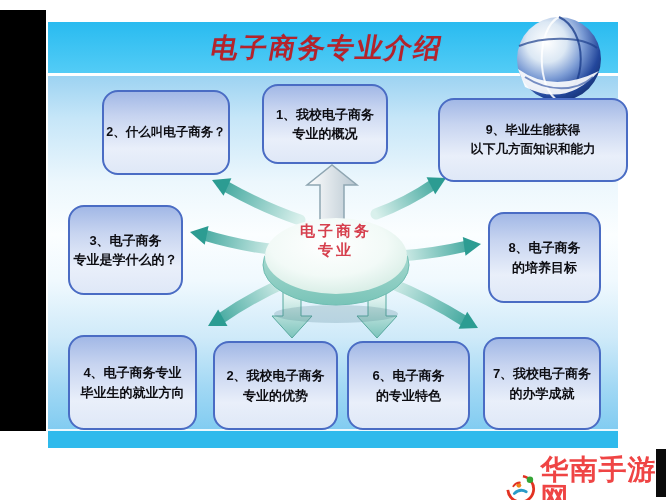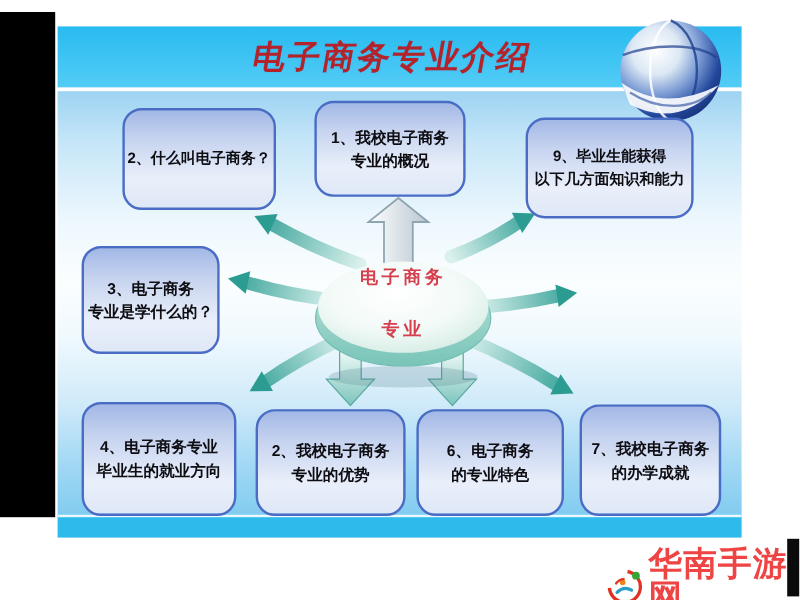--- a/index.html
+++ b/index.html
@@ -39,28 +39,28 @@
   .node .l{display:block;}
   .node .l:empty{display:none;}
   .n1{left:214px;top:62px;width:126px;height:80px;}
   .n2{left:54px;top:68px;width:128px;height:85px;font-size:12.5px;}
   .n3{left:20px;top:183px;width:115px;height:90px;}
   .n4{left:20px;top:313px;width:129px;height:95px;}
   .n5{left:165px;top:319px;width:125px;height:89px;}
   .n6{left:299px;top:319px;width:123px;height:89px;}
   .n7{left:435px;top:315px;width:118px;height:93px;}
   .n8{left:440px;top:190px;width:113px;height:91px;}
-  .n9{left:390px;top:76px;width:140px;height:84px;font-size:12.5px;}
+  .n9{left:390px;top:76px;width:190px;height:84px;font-size:12.5px;}
 
   .hub-text{
     position:absolute;left:216px;top:200px;width:144px;z-index:3;text-align:center;
     color:#d6404e;font-weight:bold;font-size:15px;letter-spacing:3px;
   }
   .hub-text .h1,.hub-text .h2{display:block;}
-  .hub-text .h2{margin-top:24px;}
+  .hub-text .h2{}
 
   .logo{position:absolute;left:505px;top:456px;display:flex;align-items:center;gap:4px;}
   .logo-text{display:flex;flex-direction:column;line-height:1;}
   .logo-name{font-size:28px;font-weight:900;color:#ef4444;letter-spacing:1px;}
   .logo-sub{font-size:7px;color:#a4abb2;letter-spacing:1.3px;margin-top:2px;font-weight:bold;}
 </style>
 </head>
 <body>
 
 <div class="page">
@@ -179,20 +179,24 @@
       <span class="l">专业的优势</span>
     </div>
     <div class="node n6">
       <span class="l">6、电子商务</span>
       <span class="l">的专业特色</span>
     </div>
     <div class="node n7">
       <span class="l">7、我校电子商务</span>
       <span class="l">的办学成就</span>
     </div>
+    <div class="node n8">
+      <span class="l">8、电子商务</span>
+      <span class="l">的培养目标</span>
+    </div>
     <div class="node n9">
       <span class="l">9、毕业生能获得</span>
       <span class="l">以下几方面知识和能力</span>
     </div>
 
     <div class="hub-text">
       <span class="h1">电子商务</span>
       <span class="h2">专业</span>
     </div>
   </div>

